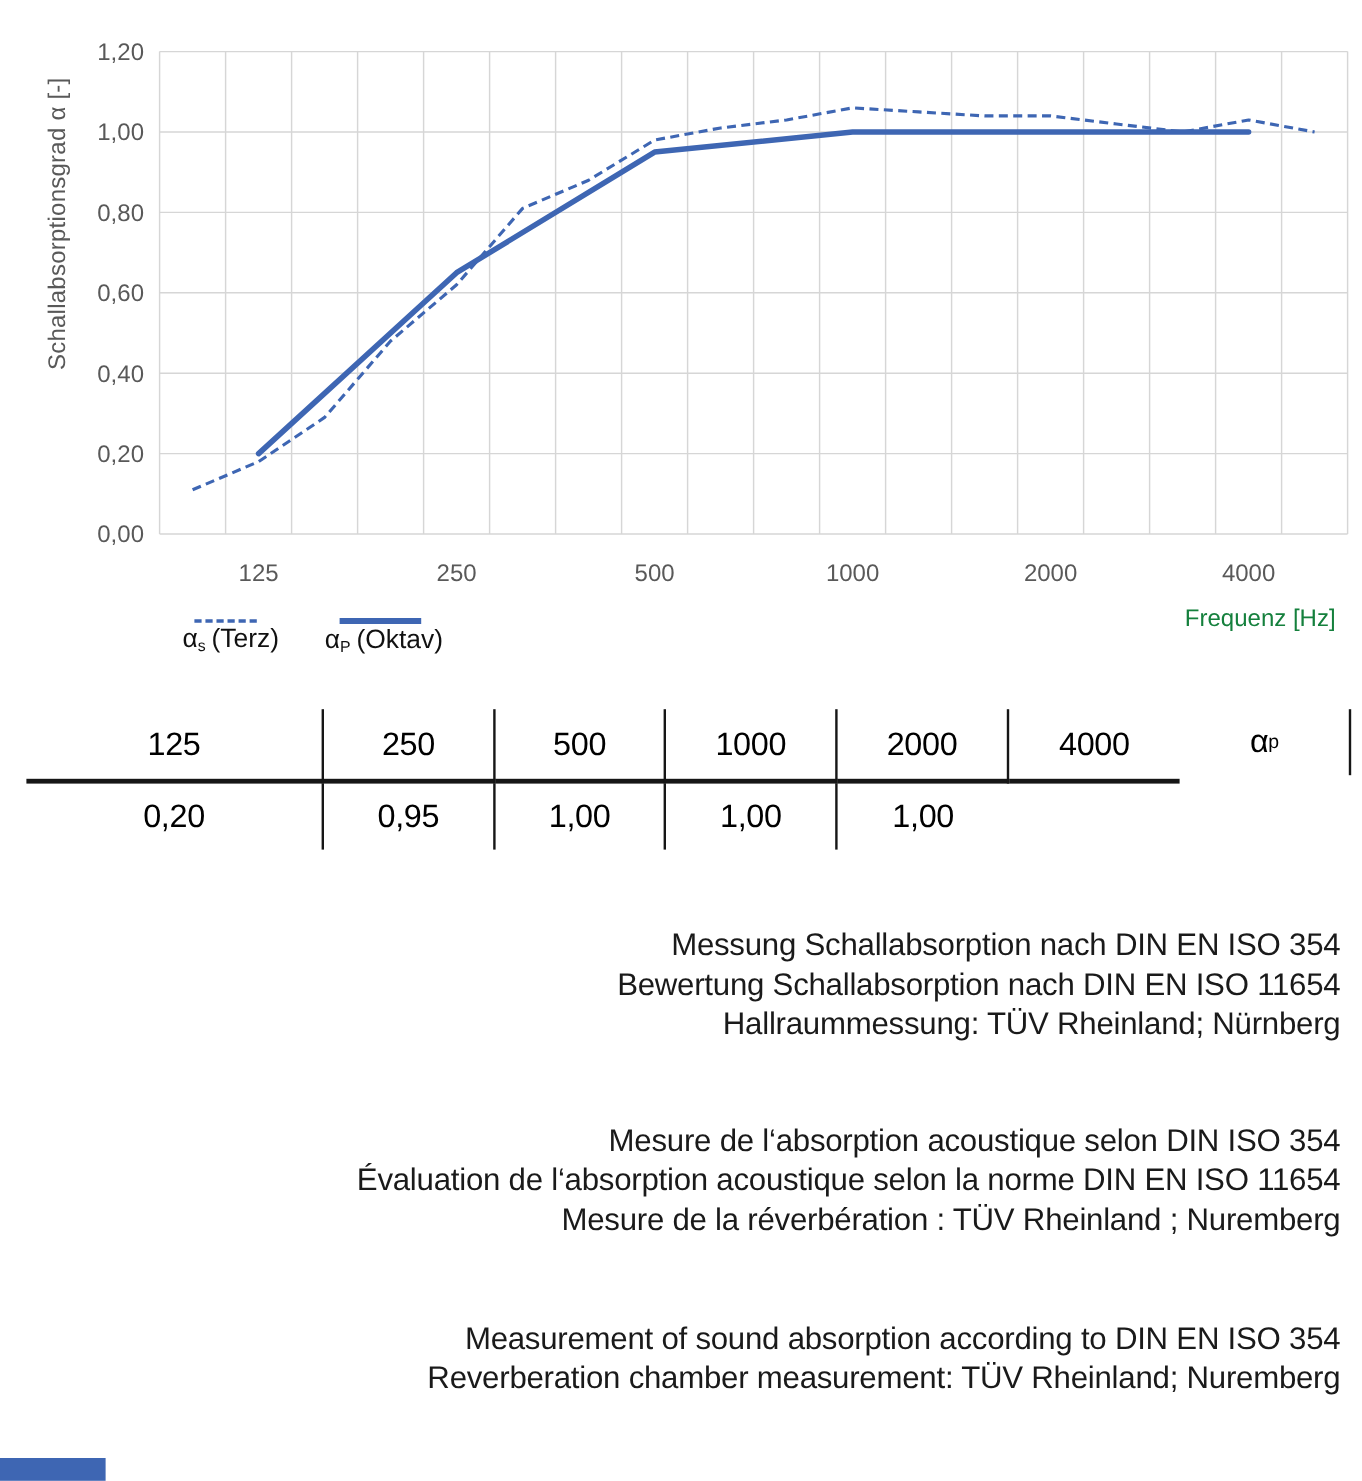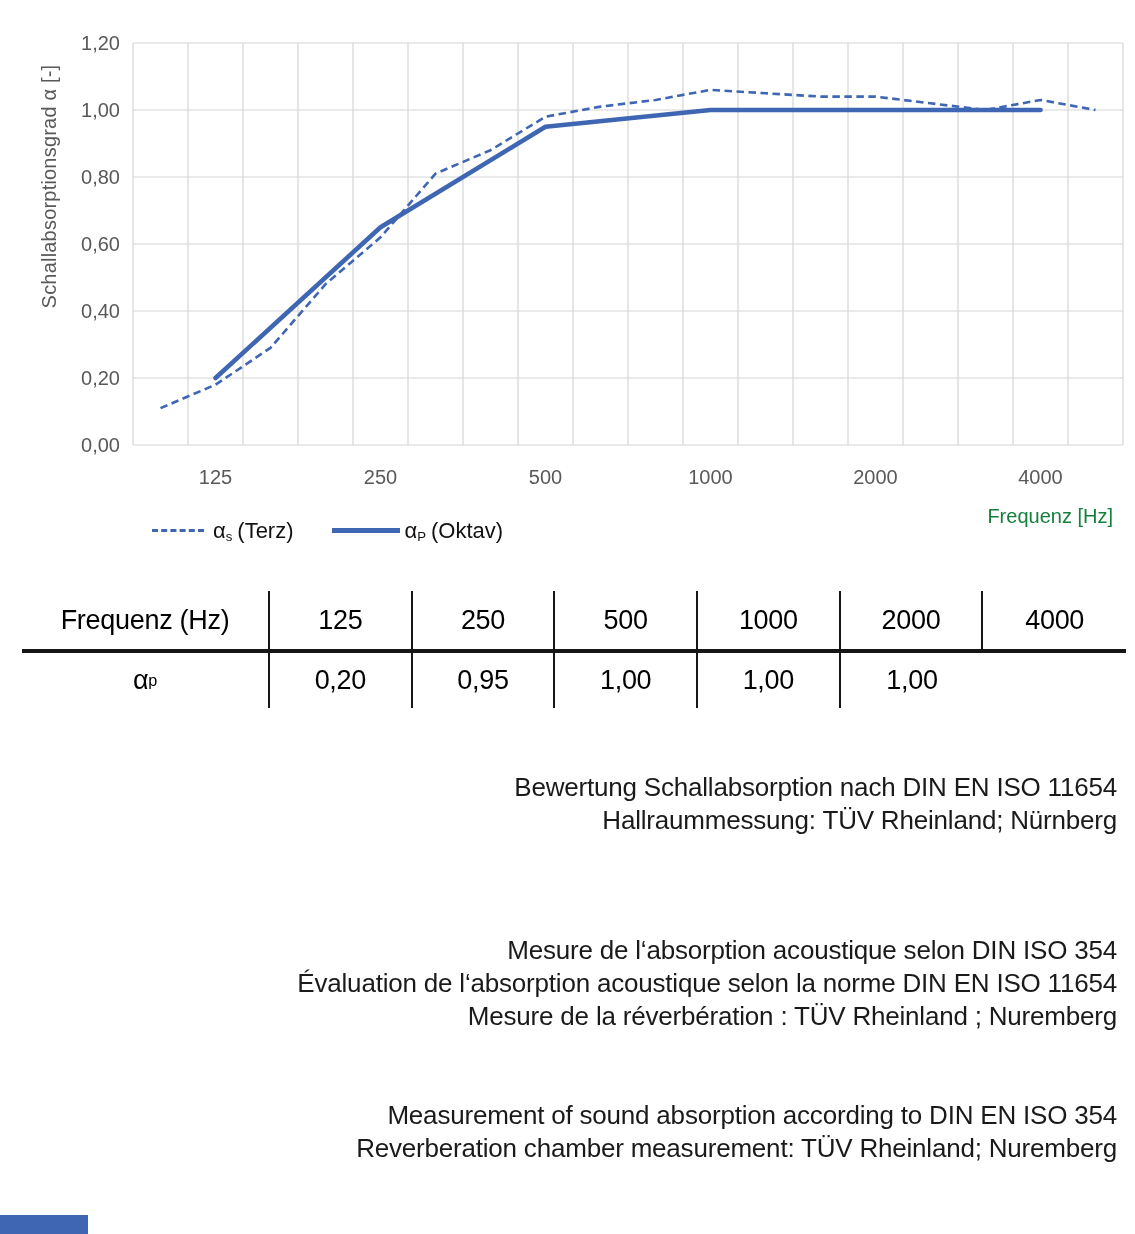--- a/index.html
+++ b/index.html
@@ -12,21 +12,21 @@
   .y-axis-title{
     position:absolute;left:-96px;top:175px;width:290px;text-align:center;
     transform:rotate(-90deg);transform-origin:center center;
     font-size:20px;color:#595959;letter-spacing:0.2px;white-space:nowrap;
   }
   .x-axis-title{
     position:absolute;right:22px;top:505px;font-size:20px;color:#15803d;
   }
   
   .legend{position:absolute;left:152px;top:515px;height:32px;display:flex;align-items:center;font-size:22px;color:#111;}
-  .legend-item{display:flex;align-items:center;}
+  .legend-item{display:flex;align-items:center;flex-direction:column;}
   .legend-item + .legend-item{margin-left:38px;}
   .swatch-dashed{width:52px;height:0;border-top:3px dashed #3E66B3;margin-right:9px;}
   .swatch-solid{width:68px;height:5px;background:#3E66B3;margin-right:5px;}
   .sub{font-size:0.6em;vertical-align:-0.25em;}
   .legend-rest{margin-left:5px;}
   
   .freq-table{
     position:absolute;left:22px;top:591px;width:1104px;
     display:grid;grid-template-columns:248px repeat(6,1fr);
     font-size:27px;color:#000;letter-spacing:-0.3px;
@@ -109,40 +109,40 @@
   </div>
   <div class="legend-item">
     <span class="swatch-solid"></span>
     <span>
       <span>α</span><span class="sub">P</span><span class="legend-rest">(Oktav)</span>
     </span>
   </div>
 </div>
 
 <div class="freq-table">
-  <div class="ft-cell head">Frequenz (Hz)</div>
   <div class="ft-cell head">125</div>
   <div class="ft-cell head">250</div>
   <div class="ft-cell head">500</div>
   <div class="ft-cell head">1000</div>
   <div class="ft-cell head">2000</div>
   <div class="ft-cell head last">4000</div>
 
   <div class="ft-cell val">
     <span>α</span>
       <span class="sub">p</span>
   </div>
   <div class="ft-cell val">0,20</div>
   <div class="ft-cell val">0,95</div>
   <div class="ft-cell val">1,00</div>
   <div class="ft-cell val">1,00</div>
   <div class="ft-cell val last">1,00</div>
 </div>
 
 <div id="note-de" class="note-block">
+  <div>Messung Schallabsorption nach DIN EN ISO 354</div>
   <div>Bewertung Schallabsorption nach DIN EN ISO 11654</div>
   <div>Hallraummessung: TÜV Rheinland; Nürnberg</div>
 </div>
 
 <div id="note-fr" class="note-block">
   <div>Mesure de l‘absorption acoustique selon DIN ISO 354</div>
   <div>Évaluation de l‘absorption acoustique selon la norme DIN EN ISO 11654</div>
   <div>Mesure de la réverbération : TÜV Rheinland ; Nuremberg</div>
 </div>
 

